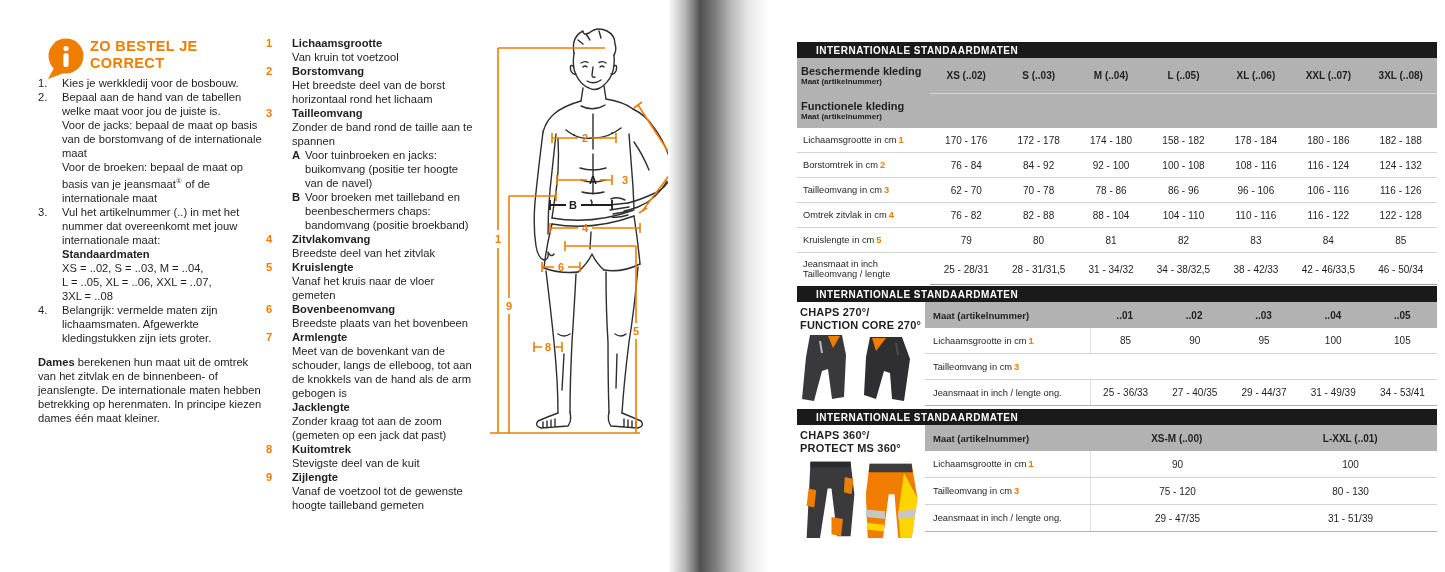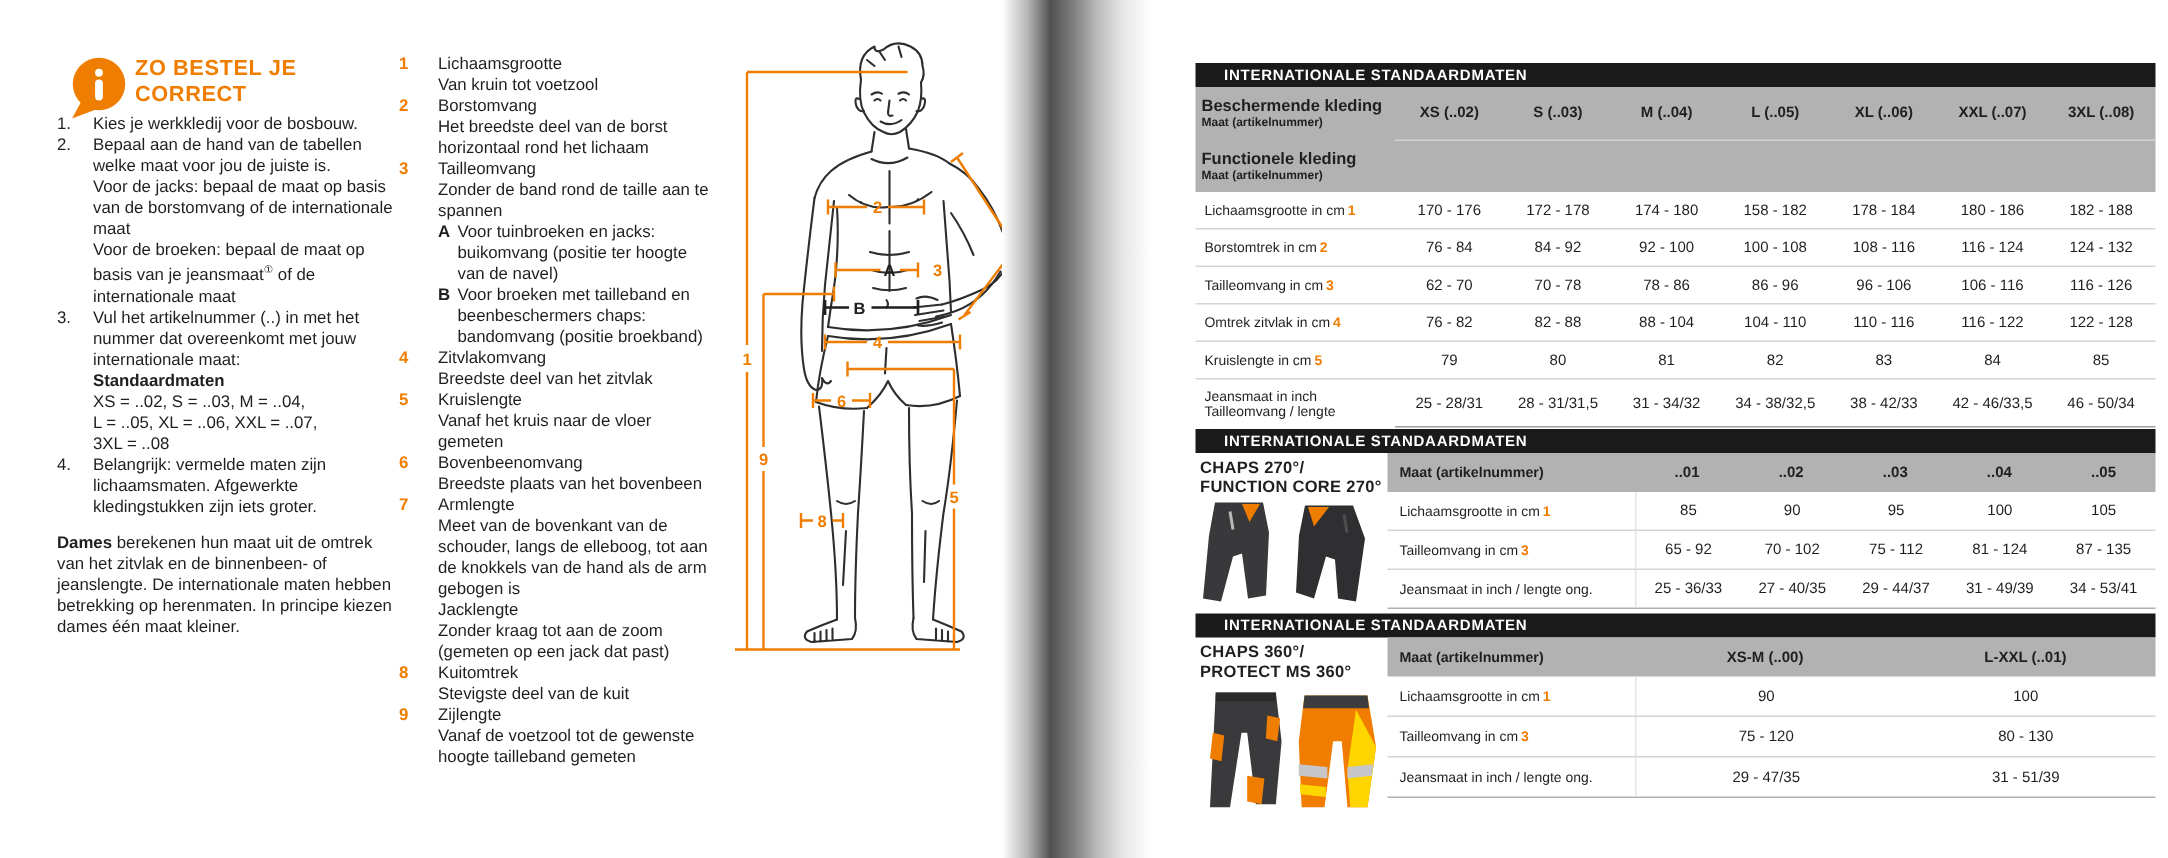--- a/index.html
+++ b/index.html
@@ -14,21 +14,21 @@
   .step{display:flex}
   .step-num{width:24px;flex:none}
   .step-body{flex:1}
   .dames{margin-top:10px}
   sup{font-size:7px}
 
   .legend{position:absolute;left:266px;top:36px;width:212px;font-size:11.2px;line-height:14px}
   .leg-item{display:flex}
   .leg-num{width:26px;flex:none;color:#ef7d00;font-weight:bold}
   .leg-body{flex:1}
-  .leg-title{font-weight:normal}
+  .leg-title{font-weight:bold}
   .leg-sub{display:flex}
   .leg-sub-label{width:13px;flex:none;font-weight:bold}
 
   .figure{position:absolute;left:488px;top:22px;width:215px;height:420px}
   .outline{fill:none;stroke:#2e2e2e;stroke-width:1.4;stroke-linecap:round;stroke-linejoin:round}
   .m{stroke:#ef7d00;stroke-width:1.6;fill:none;stroke-linecap:butt}
   .mb{stroke:#1f1f1f;stroke-width:1.8;fill:none}
   .mlabel{font-family:"Liberation Sans",sans-serif;font-size:11px;font-weight:bold;fill:#ef7d00;text-anchor:middle}
   .mlabel-dark{fill:#1f1f1f}
 
@@ -412,27 +412,20 @@
       <div class="cells">
           <div class="cell">85</div>
           <div class="cell">90</div>
           <div class="cell">95</div>
           <div class="cell">100</div>
           <div class="cell">105</div>
         </div>
     </div>
     <div class="trow2">
       <div class="rlabel2"><span>Tailleomvang in cm</span><span class="ref">3</span></div>
-      <div class="cells">
-          <div class="cell">65 - 92</div>
-          <div class="cell">70 - 102</div>
-          <div class="cell">75 - 112</div>
-          <div class="cell">81 - 124</div>
-          <div class="cell">87 - 135</div>
-        </div>
     </div>
     <div class="trow2 lastrow">
       <div class="rlabel2">Jeansmaat in inch / lengte ong.</div>
       <div class="cells">
           <div class="cell">25 - 36/33</div>
           <div class="cell">27 - 40/35</div>
           <div class="cell">29 - 44/37</div>
           <div class="cell">31 - 49/39</div>
           <div class="cell">34 - 53/41</div>
         </div>

